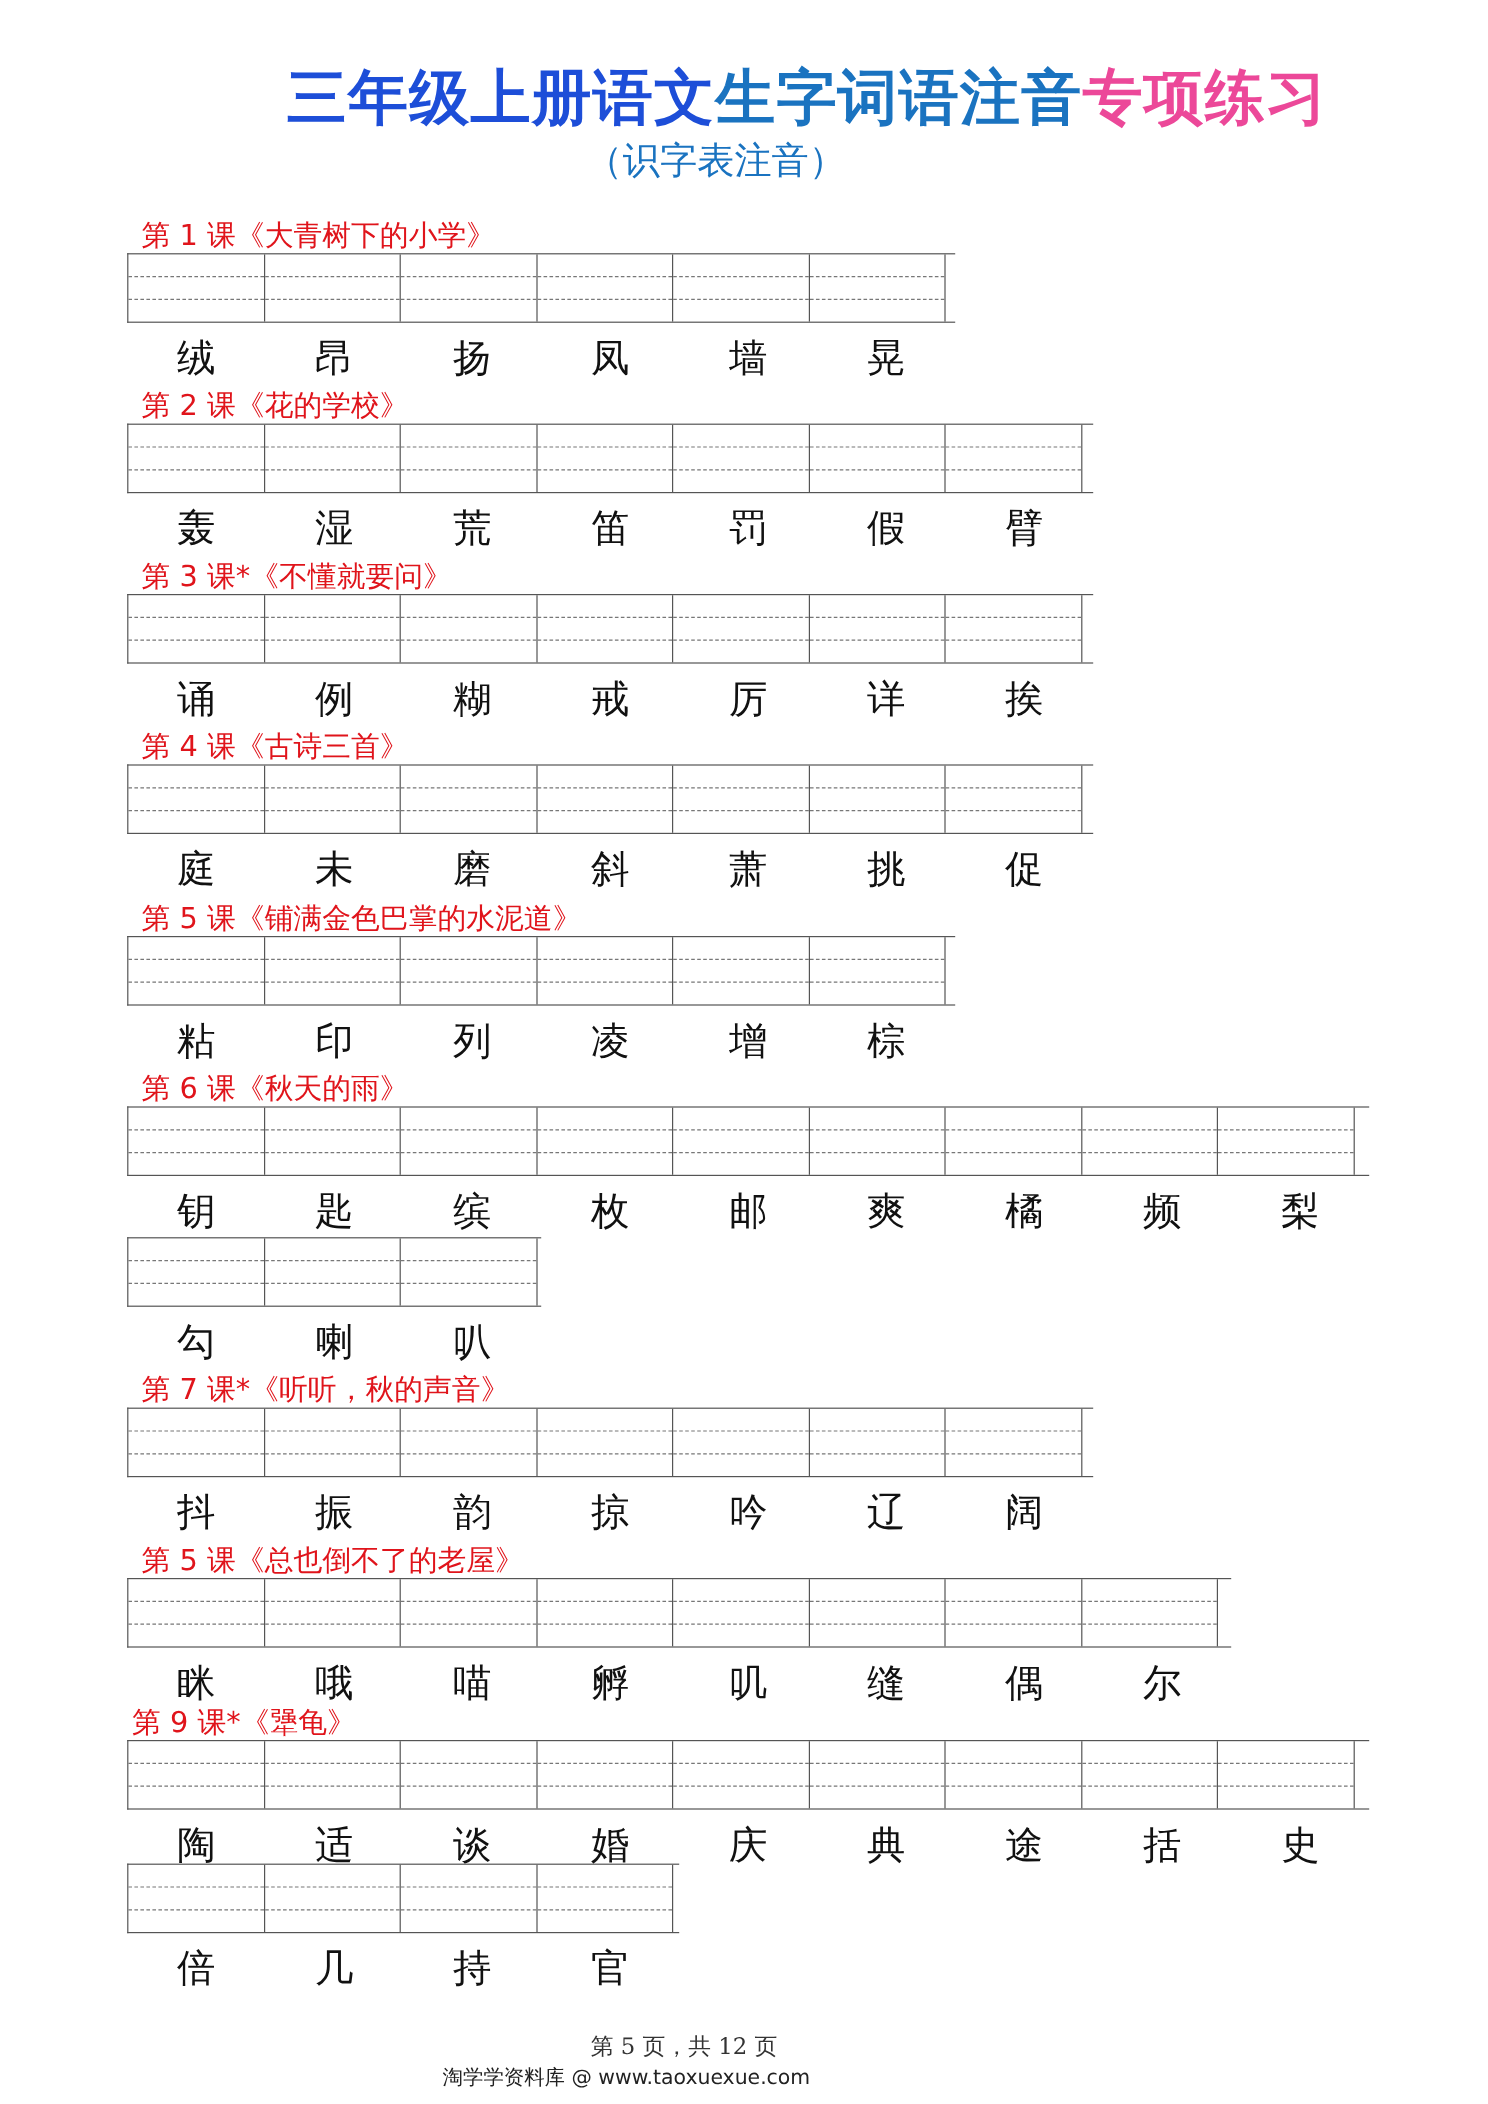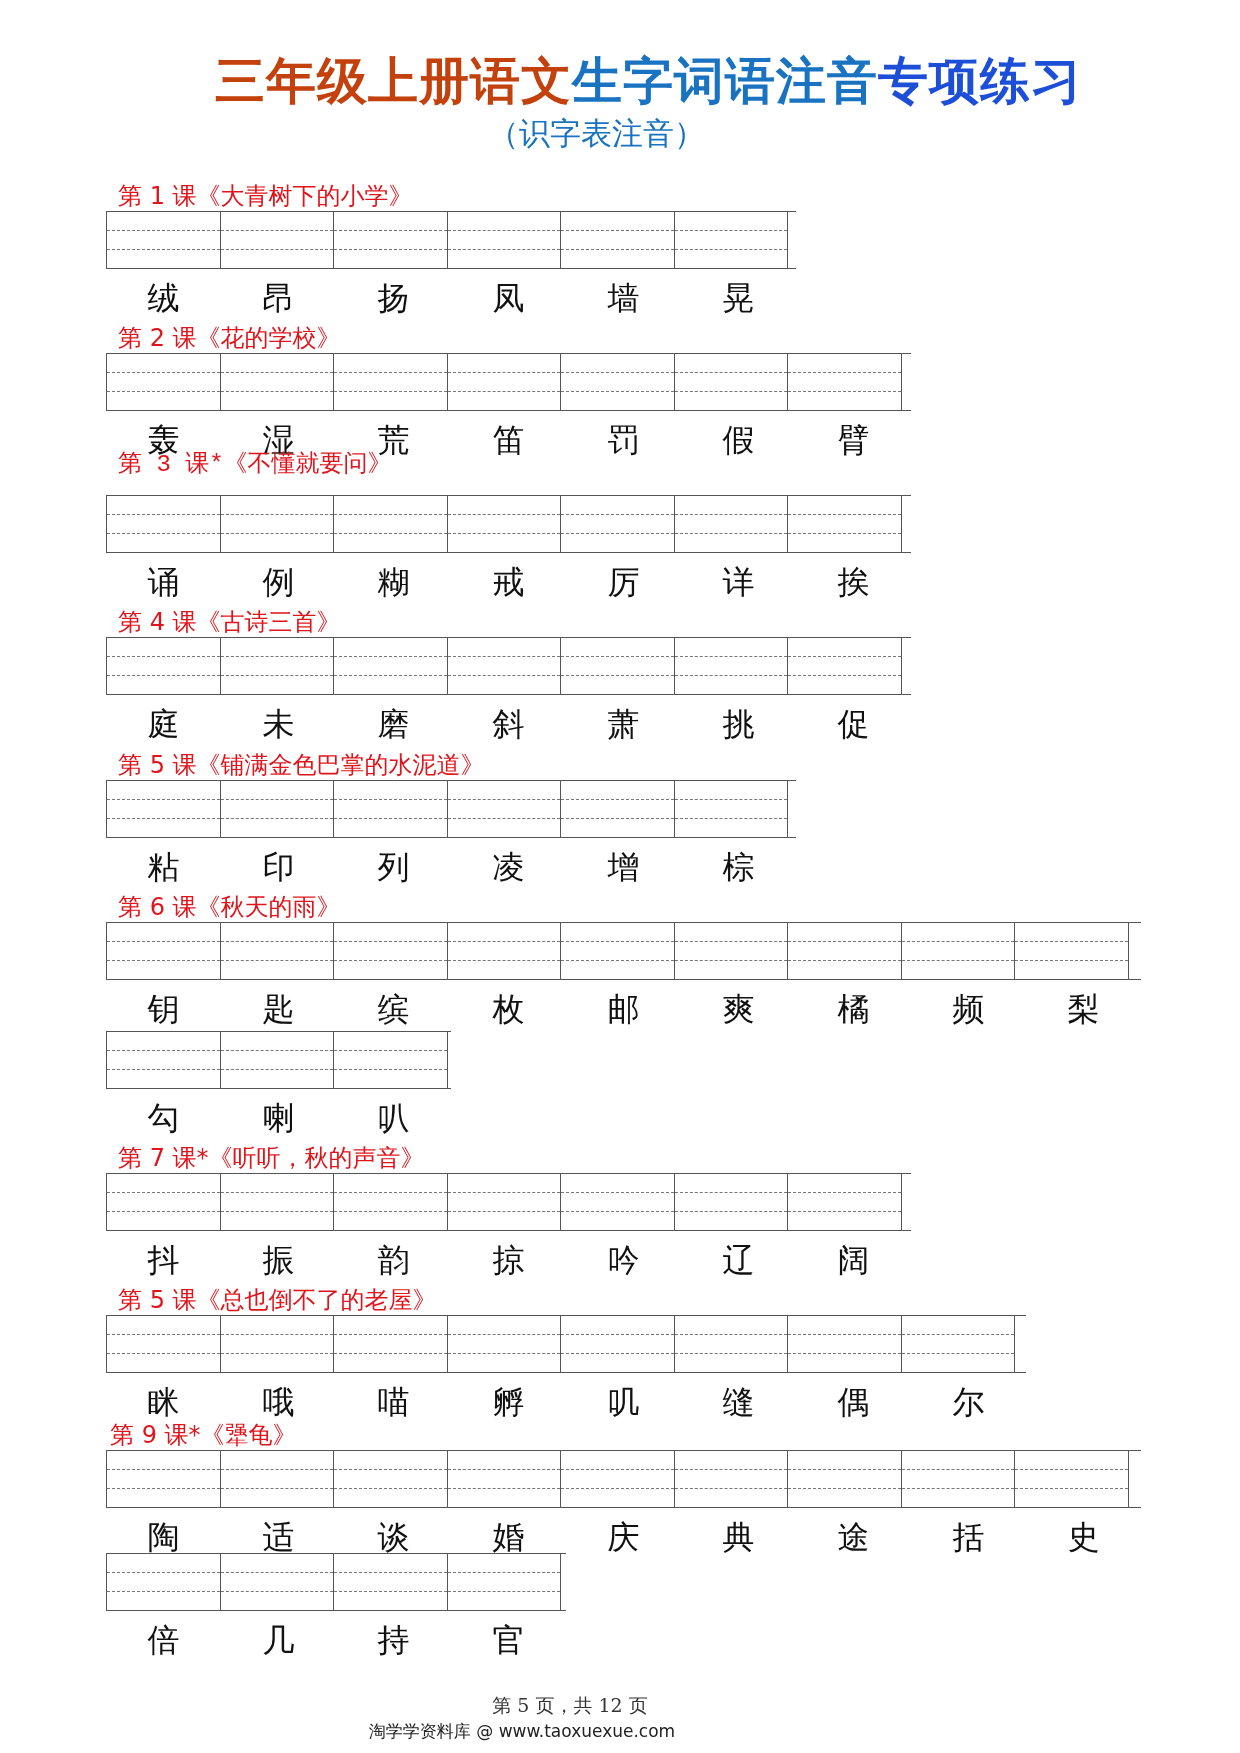--- a/index.html
+++ b/index.html
@@ -1,22 +1,22 @@
 <!DOCTYPE html>
 <html><head>
 <meta charset="utf-8">
 <style>
   html, body { margin: 0; padding: 0; background: #ffffff; }
   body { width: 1240px; height: 1753px; position: relative; overflow: hidden;
          font-family: "DejaVu Serif", "Liberation Serif", serif; }
   .title { position: absolute; left: 215px; top: 48px; font-size: 50px; font-weight: bold;
            font-family: "DejaVu Sans", "Liberation Sans", sans-serif; letter-spacing: 1px; white-space: nowrap; }
-  .title .t-black { color: #c2410c; }
+  .title .t-black { color: #1d4ed8; margin-left: 24px; }
   .title .t-blue { color: #1a73c0; }
-  .title .t-red { color: #1d4ed8; }
+  .title .t-red { color: #ec4899; }
   .subtitle { position: absolute; left: 488px; top: 113px; font-size: 31px; color: #1a73c0; white-space: nowrap;
               font-family: "DejaVu Sans", "Liberation Sans", sans-serif; }
   .section { position: absolute; left: 106px; }
   .lesson-title { position: absolute; left: 12px; font-size: 24px; color: #e0141b; white-space: nowrap;
                   font-family: "DejaVu Sans", "Liberation Sans", sans-serif; }
   .row { position: absolute; left: 0; }
   .grid { display: flex; height: 56px; border-top: 1.5px solid #555; border-bottom: 1.5px solid #555;
           border-left: 1.5px solid #555; }
   .cell { width: 113.5px; height: 56px; border-right: 1.5px solid #555; position: relative; box-sizing: border-box; }
   .cell::before, .cell::after { content: ""; position: absolute; left: 0; right: 0; border-top: 1.2px dashed #777; }
@@ -75,21 +75,21 @@
           <div class="char">湿</div>
           <div class="char">荒</div>
           <div class="char">笛</div>
           <div class="char">罚</div>
           <div class="char">假</div>
           <div class="char">臂</div>
         </div>
       </div>
     </div>
     <div class="section" style="top: 0px;">
-      <div class="lesson-title" style="top: 447px; left: 12px; font-family: Liberation Mono, monospace;">第 3 课*《不懂就要问》</div>
+      <div class="lesson-title" style="top: 464px; left: 12px;">第 3 课*《不懂就要问》</div>
       <div class="row" style="top: 495px;">
         <div class="grid">
           <div class="cell"></div>
           <div class="cell"></div>
           <div class="cell"></div>
           <div class="cell"></div>
           <div class="cell"></div>
           <div class="cell"></div>
           <div class="cell"></div>
         </div>

